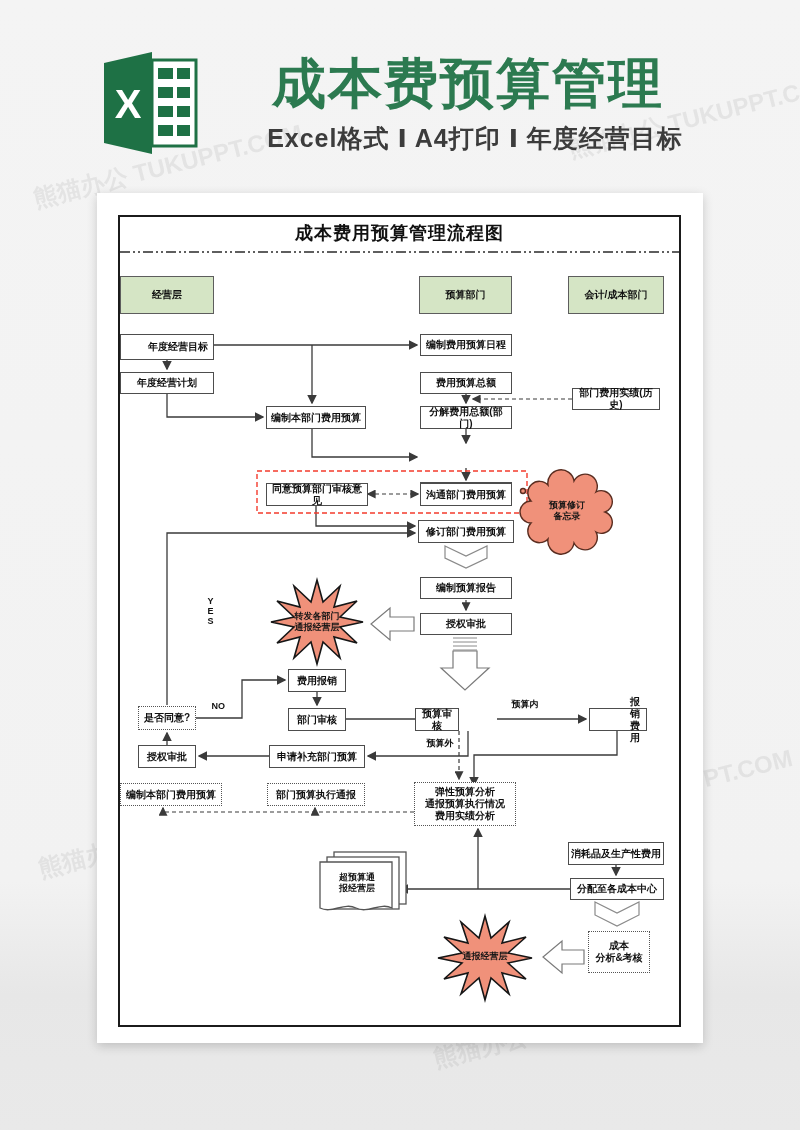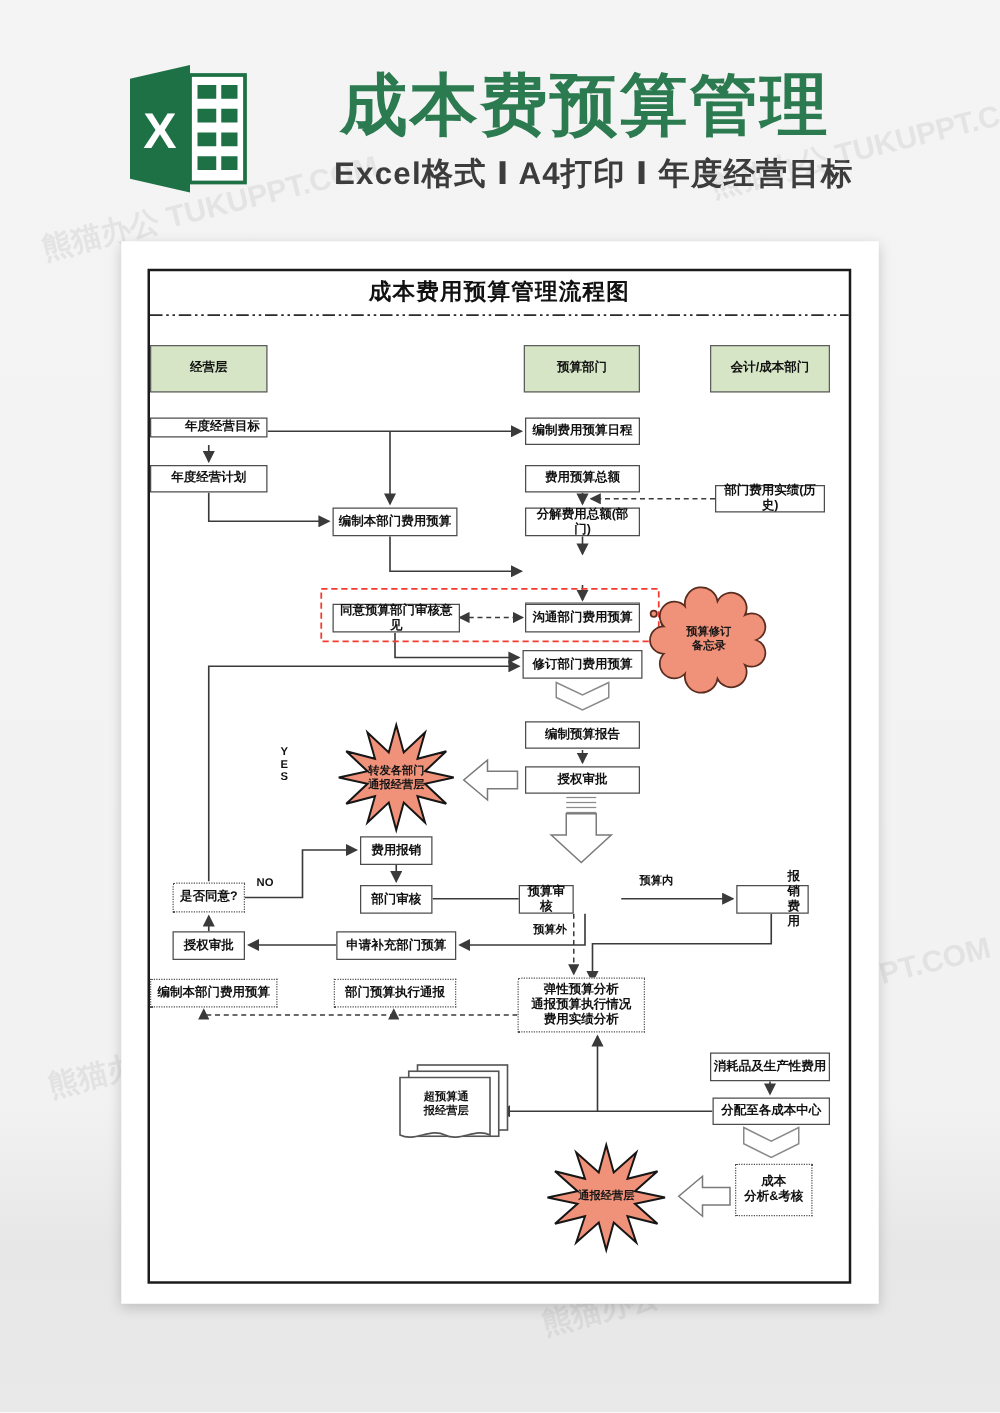--- a/index.html
+++ b/index.html
@@ -147,21 +147,21 @@
     <g fill="#f0917a" stroke="#161616" stroke-width="1.6">
       <polygon points="363,622 340,627 357,643 334,637 340,658 323,642 317,664 311,642 294,658 300,637 277,643 294,627 271,622 294,617 277,601 300,607 294,586 311,602 317,580 323,602 340,586 334,607 357,601 340,617"></polygon>
       <polygon points="532,958 508,963 526,979 502,973 509,994 491,978 485,1000 479,978 461,994 468,973 444,979 462,963 438,958 462,953 444,937 468,943 461,922 479,938 485,916 491,938 509,922 502,943 526,937 508,953"></polygon>
     </g>
   </svg>
 
   <div class="box lane" style="left:120px;top:276px;width:94px;height:38px;">经营层</div>
   <div class="box lane" style="left:419px;top:276px;width:93px;height:38px;">预算部门</div>
   <div class="box lane" style="left:568px;top:276px;width:96px;height:38px;">会计/成本部门</div>
 
-  <div class="box" style="left:120px;top:334px;width:94px;height:16px;padding-left:24px;">年度经营目标</div>
+  <div class="box" style="left:120px;top:334px;width:94px;height:26px;padding-left:24px;">年度经营目标</div>
   <div class="box" style="left:120px;top:372px;width:94px;height:22px;">年度经营计划</div>
   <div class="box" style="left:420px;top:334px;width:92px;height:22px;">编制费用预算日程</div>
   <div class="box" style="left:420px;top:372px;width:92px;height:22px;">费用预算总额</div>
   <div class="box" style="left:572px;top:388px;width:88px;height:22px;">部门费用实绩(历史)</div>
   <div class="box" style="left:420px;top:406px;width:92px;height:23px;">分解费用总额(部门)</div>
   <div class="box" style="left:266px;top:406px;width:100px;height:23px;">编制本部门费用预算</div>
   <div class="box" style="left:420px;top:446px;width:92px;height:22px;margin-top:36px;">审核部门费用预算</div>
   <div class="box" style="left:266px;top:483px;width:102px;height:23px;">同意预算部门审核意见</div>
   <div class="box" style="left:420px;top:483px;width:92px;height:23px;">沟通部门费用预算</div>
   <div class="box" style="left:418px;top:520px;width:96px;height:23px;">修订部门费用预算</div>
@@ -195,18 +195,18 @@
   <div class="stx" style="left:535px;top:500px;width:64px;text-align:center;">
     <div>预算修订</div>
     <div>备忘录</div>
   </div>
   <div class="stx" style="left:277px;top:611px;width:80px;">
     <div>转发各部门</div>
     <div>通报经营层</div>
   </div>
   <div class="stx" style="left:445px;top:951px;width:80px;">通报经营层</div>
 
-  <div class="lbl vert" style="left:178px;top:597px;width:11px;padding-left:44px;">YES</div>
-  <div class="lbl" style="left:199px;top:702px;width:26px;">NO</div>
+  <div class="lbl vert" style="left:161px;top:597px;width:11px;padding-left:44px;">YES</div>
+  <div class="lbl" style="left:199px;top:702px;width:26px;text-align:right;">NO</div>
   <div class="lbl" style="left:503px;top:700px;width:44px;">预算内</div>
   <div class="lbl" style="left:418px;top:739px;width:44px;">预算外</div>
 
 </div>
 
 </body></html>

